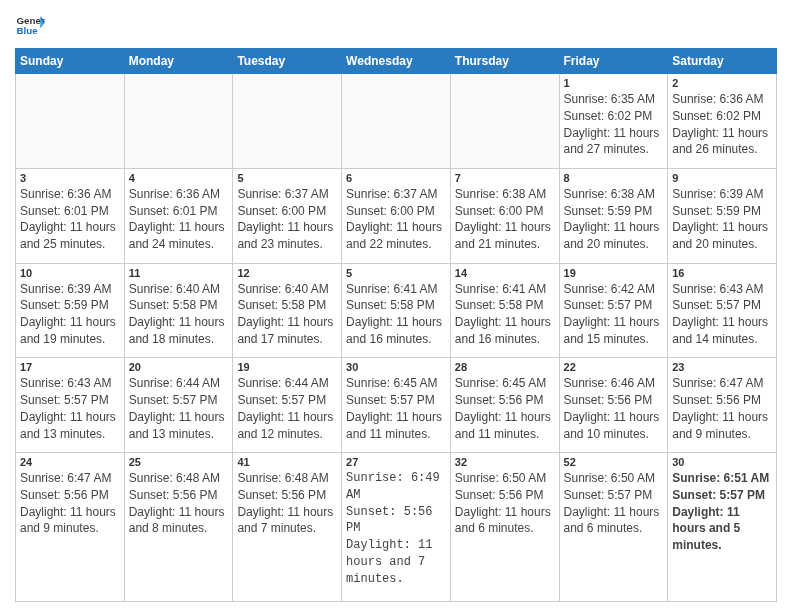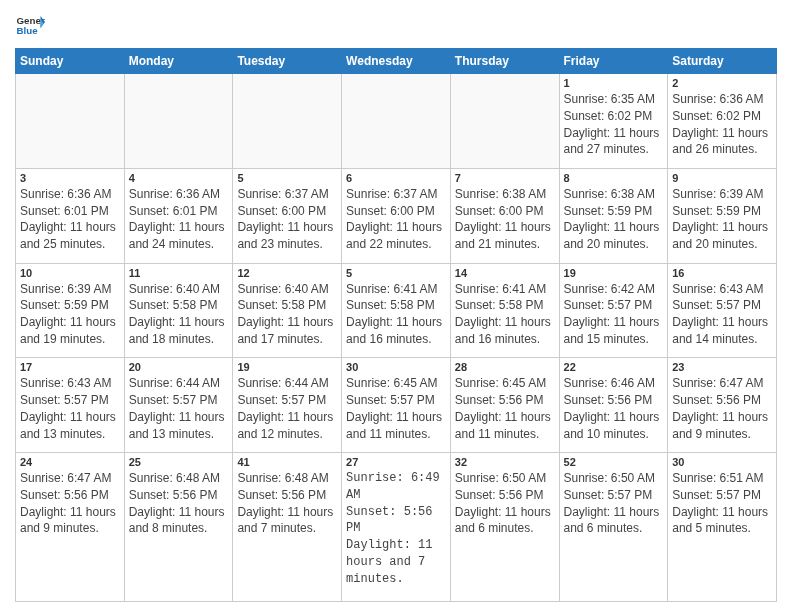--- a/index.html
+++ b/index.html
@@ -299,20 +299,20 @@
 Daylight: 11 hours and 6 minutes.</div>
           </td>
           <td>
             <span class="day-number">52</span>
             <div class="day-info" style="white-space: pre-line;">Sunrise: 6:50 AM
 Sunset: 5:57 PM
 Daylight: 11 hours and 6 minutes.</div>
           </td>
           <td>
             <span class="day-number">30</span>
-            <div class="day-info" style="white-space: pre-line;">Sunrise: 6:51 AM
+            <div class="day-info" style="white-space: pre-line; font-weight: bold;">Sunrise: 6:51 AM
 Sunset: 5:57 PM
 Daylight: 11 hours and 5 minutes.</div>
           </td>
         </tr>
       </tbody>
   </table>
 </div>
 
 </body></html>

